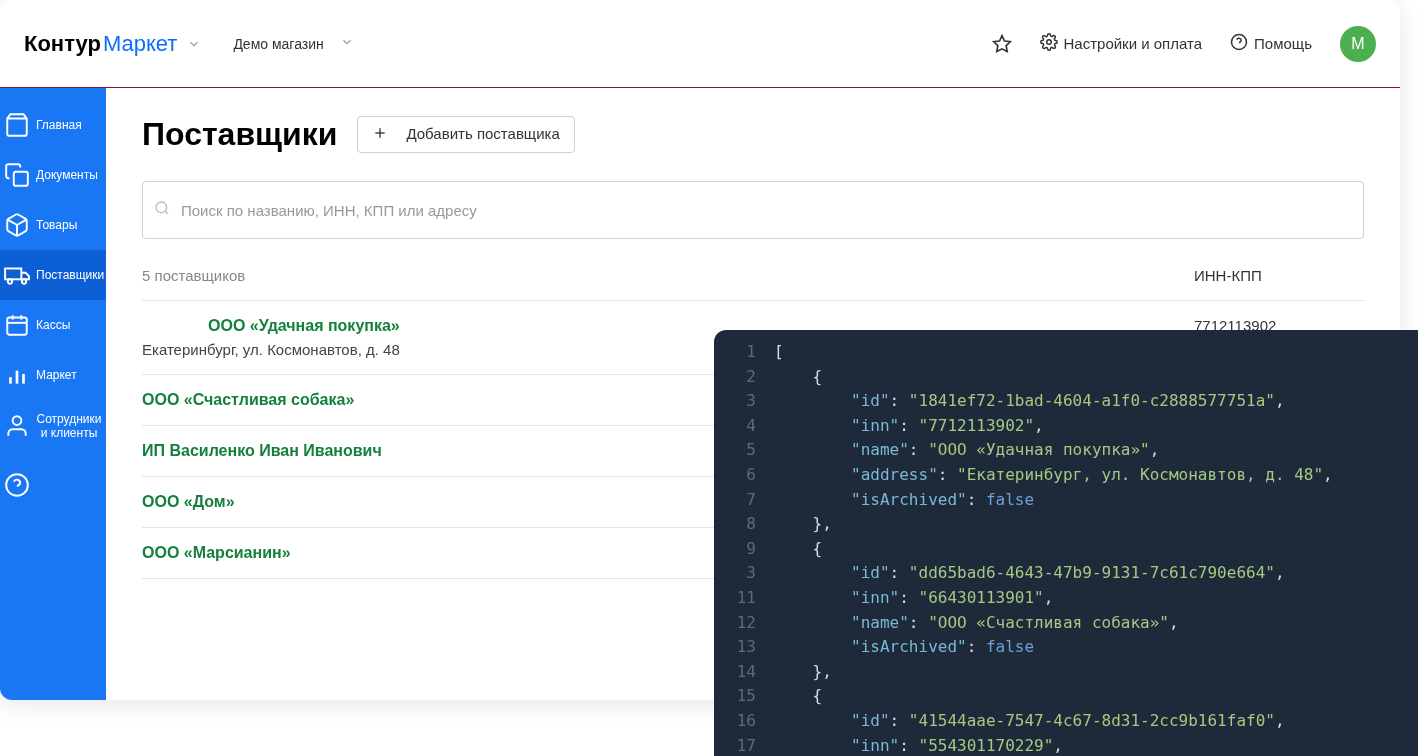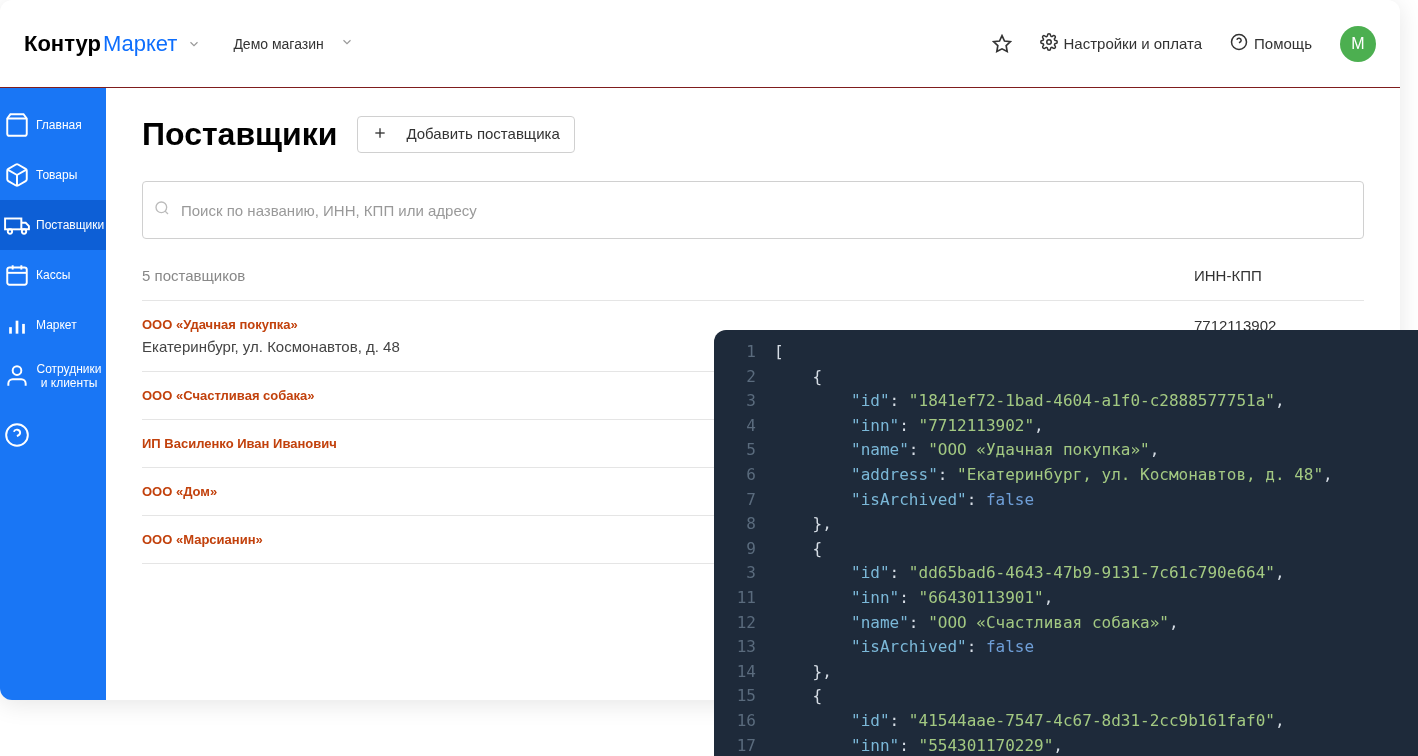--- a/index.html
+++ b/index.html
@@ -37,21 +37,21 @@
 .search-wrap { position: relative; margin-bottom: 28px; }
 .search-input { width: 100%; height: 58px; border: 1px solid #d0d0d0; border-radius: 4px; padding: 0 14px 0 38px; font-size: 15px; color: #333; }
 .search-input::placeholder { color: #999; }
 .search-icon-wrap { position: absolute; left: 12px; top: 50%; transform: translateY(-50%); color: #bbb; }
 
 .table-header { display: flex; justify-content: space-between; padding-bottom: 16px; font-size: 15px; color: #888; }
 .table-body { }
 .row { border-top: 1px solid #e5e5e5; padding: 16px 0; display: flex; justify-content: space-between; align-items: flex-start; cursor: pointer; }
 .row:last-child { border-bottom: 1px solid #e5e5e5; }
 .row-left { }
-.row-name { font-size: 13px; font-weight: 700; color: #c2410c; }
+.row-name { font-size: 16px; font-weight: 700; color: #15803d; text-align: right; }
 .row-address { font-size: 15px; color: #444; margin-top: 6px; }
 .row-inn { font-size: 15px; color: #333; min-width: 170px; text-align: left; }
 
 .code-panel { position: absolute; left: 714px; top: 330px; width: 704px; height: 426px; background: #1e2a3a; border-radius: 12px 0 0 0; font-family: 'SF Mono', Menlo, Consolas, monospace; font-size: 16px; line-height: 24.6px; padding: 10px 0; overflow: hidden; }
 .code-line { display: flex; }
 .line-num { width: 60px; text-align: right; padding-right: 18px; color: #5a6b7d; user-select: none; }
 .line-content { white-space: pre; }
 .tok-punc { color: #d6dde5; }
 .tok-key { color: #7bb8d8; }
 .tok-str { color: #a3c982; }
@@ -119,20 +119,29 @@
             <svg width="26" height="26" viewBox="0 0 24 24" fill="none" stroke="#fff" stroke-width="1.8">
               <path d="M6 2L3 6v14a2 2 0 0 0 2 2h14a2 2 0 0 0 2-2V6l-3-4z"></path>
               <line x1="3" y1="6" x2="21" y2="6"></line>
             </svg>
           </span>
         <span>Главная</span>
       </div>
       <div class="sidebar-item">
         <span class="sidebar-icon">
             <svg width="26" height="26" viewBox="0 0 24 24" fill="none" stroke="#fff" stroke-width="1.8">
+              <rect x="9" y="9" width="13" height="13" rx="2"></rect>
+              <path d="M5 15H4a2 2 0 0 1-2-2V4a2 2 0 0 1 2-2h9a2 2 0 0 1 2 2v1"></path>
+            </svg>
+          </span>
+        <span>Документы</span>
+      </div>
+      <div class="sidebar-item">
+        <span class="sidebar-icon">
+            <svg width="26" height="26" viewBox="0 0 24 24" fill="none" stroke="#fff" stroke-width="1.8">
               <path d="M21 16V8a2 2 0 0 0-1-1.7l-7-4a2 2 0 0 0-2 0l-7 4A2 2 0 0 0 3 8v8a2 2 0 0 0 1 1.7l7 4a2 2 0 0 0 2 0l7-4a2 2 0 0 0 1-1.7z"></path>
               <polyline points="3.3 7 12 12 20.7 7"></polyline>
               <line x1="12" y1="22" x2="12" y2="12"></line>
             </svg>
           </span>
         <span>Товары</span>
       </div>
       <div class="sidebar-item active">
         <span class="sidebar-icon">
             <svg width="26" height="26" viewBox="0 0 24 24" fill="none" stroke="#fff" stroke-width="1.8">

